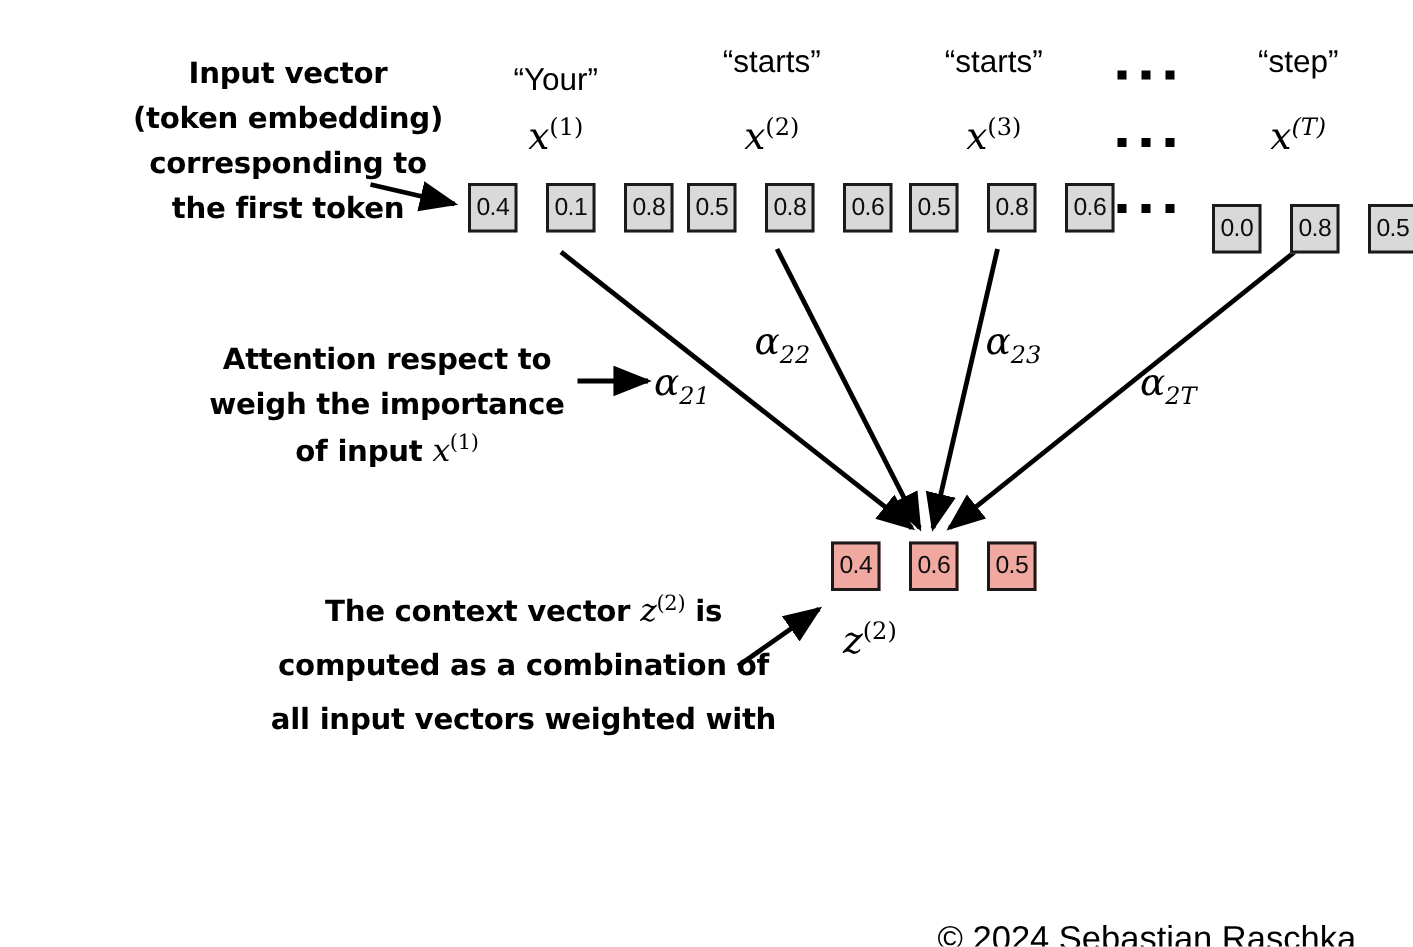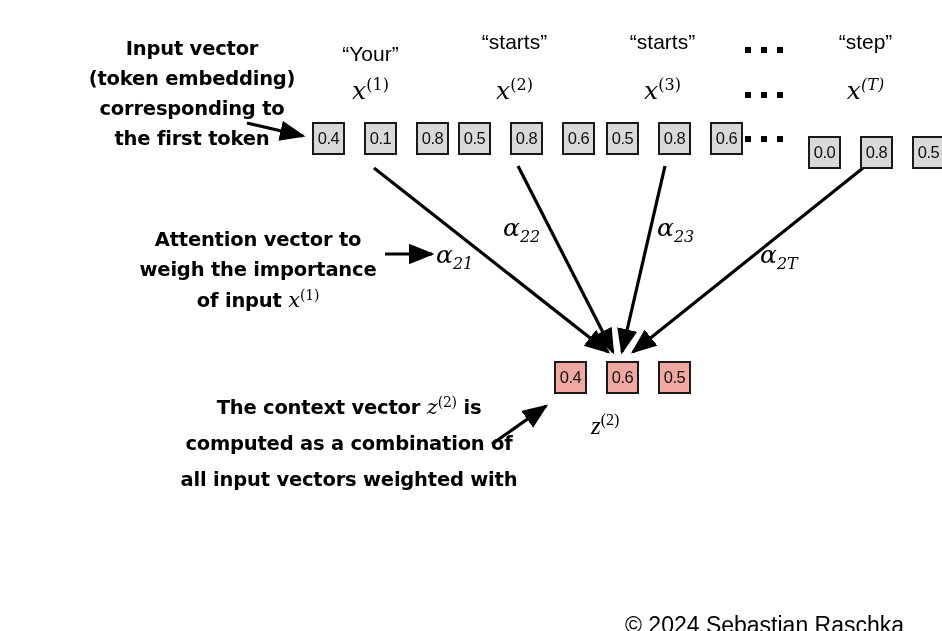--- a/index.html
+++ b/index.html
@@ -181,21 +181,21 @@
   </svg>
 
   <div class="abs annot" style="left:72px; top:34px; width:240px;">
     <div>Input vector</div>
     <div>(token embedding)</div>
     <div>corresponding to</div>
     <div>the first token</div>
   </div>
 
   <div class="abs annot" style="left:128px; top:225px; width:260px;">
-    <div>Attention vector to</div>
+    <div>Attention respect to</div>
     <div>weigh the importance</div>
     <div><span>of input </span><span class="mathvar">x</span><span class="sup">(1)</span></div>
   </div>
 
   <div class="abs annot" style="left:176px; top:389px; width:346px; line-height:36px;">
     <div><span>The context vector </span><span class="mathvar">z</span><span class="sup">(2)</span><span> is</span></div>
     <div>computed as a combination of</div>
     <div>all input vectors weighted with</div>
   </div>
 
@@ -261,17 +261,17 @@
   <div class="abs alpha" style="left:657px; top:213px;"><span>α</span><span class="sub">23</span></div>
 
   <div class="abs alpha" style="left:760px; top:240px;"><span>α</span><span class="sub">2T</span></div>
 
   <div class="vec-group" style="left:554px; top:361px;">
     <div class="cell pink">0.4</div>
     <div class="cell pink">0.6</div>
     <div class="cell pink">0.5</div>
   </div>
 
-  <div class="abs zlabel" style="left:591px; top:412px;font-family:Liberation Serif, serif;"><span>z</span><span class="sup">(2)</span></div>
+  <div class="abs zlabel" style="left:562px; top:412px;"><span>z</span><span class="sup">(2)</span></div>
 
   <div class="abs credit" style="left:625px; top:588px;">© 2024 Sebastian Raschka</div>
 
 </div>
 
 </body></html>

